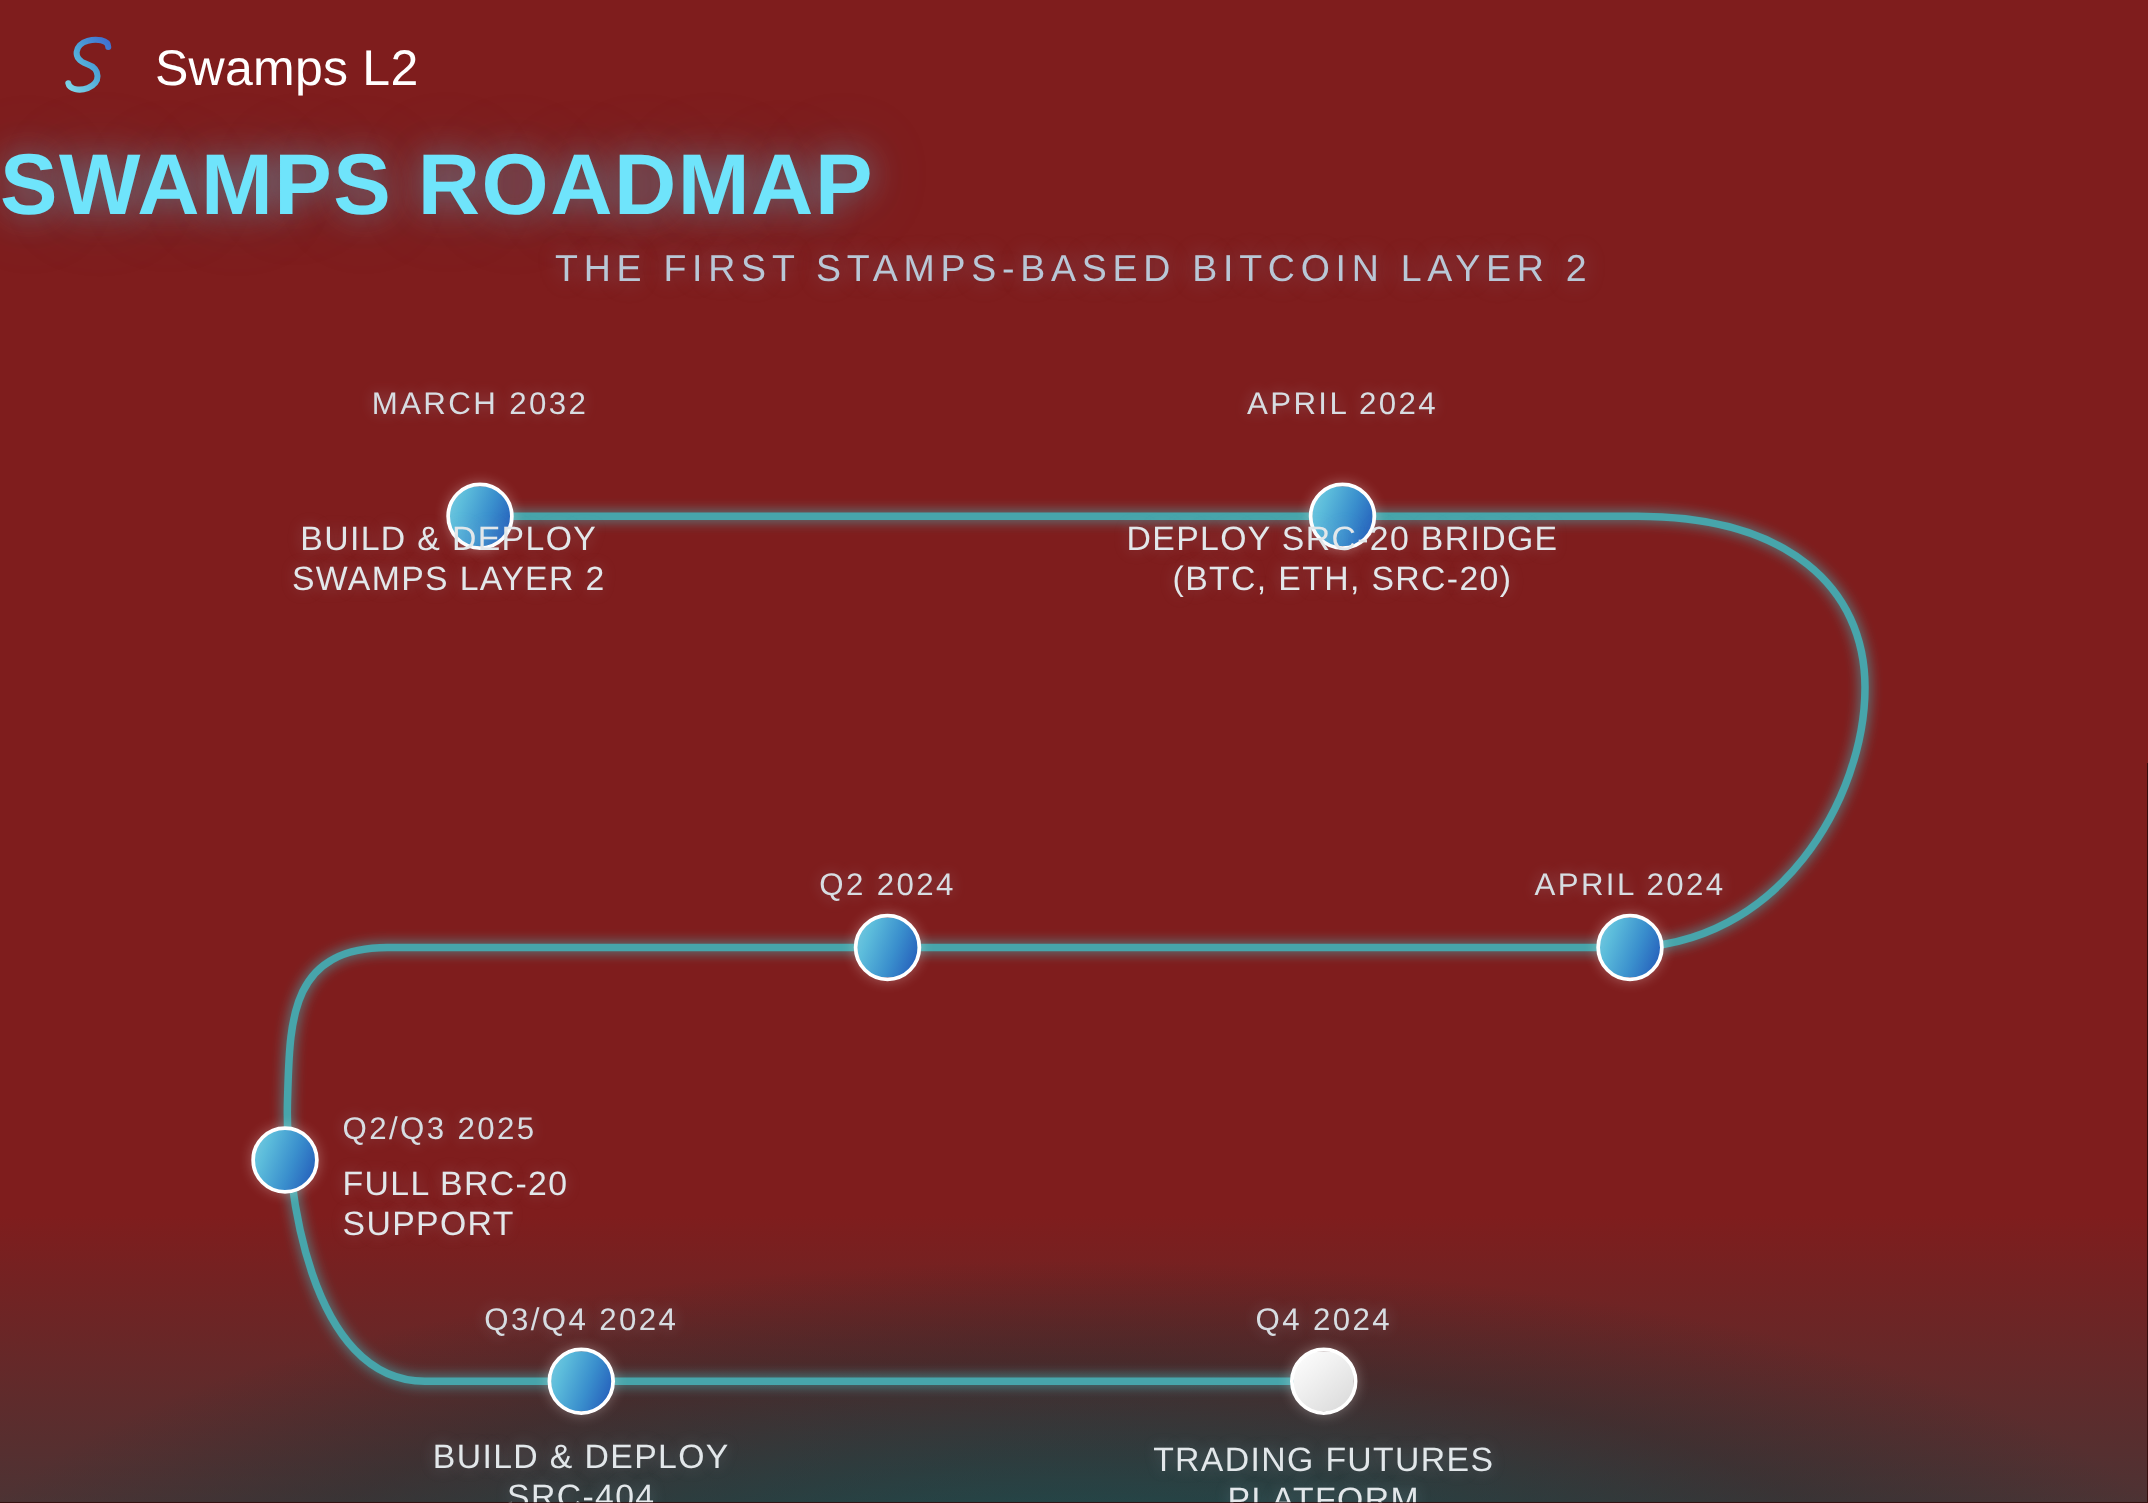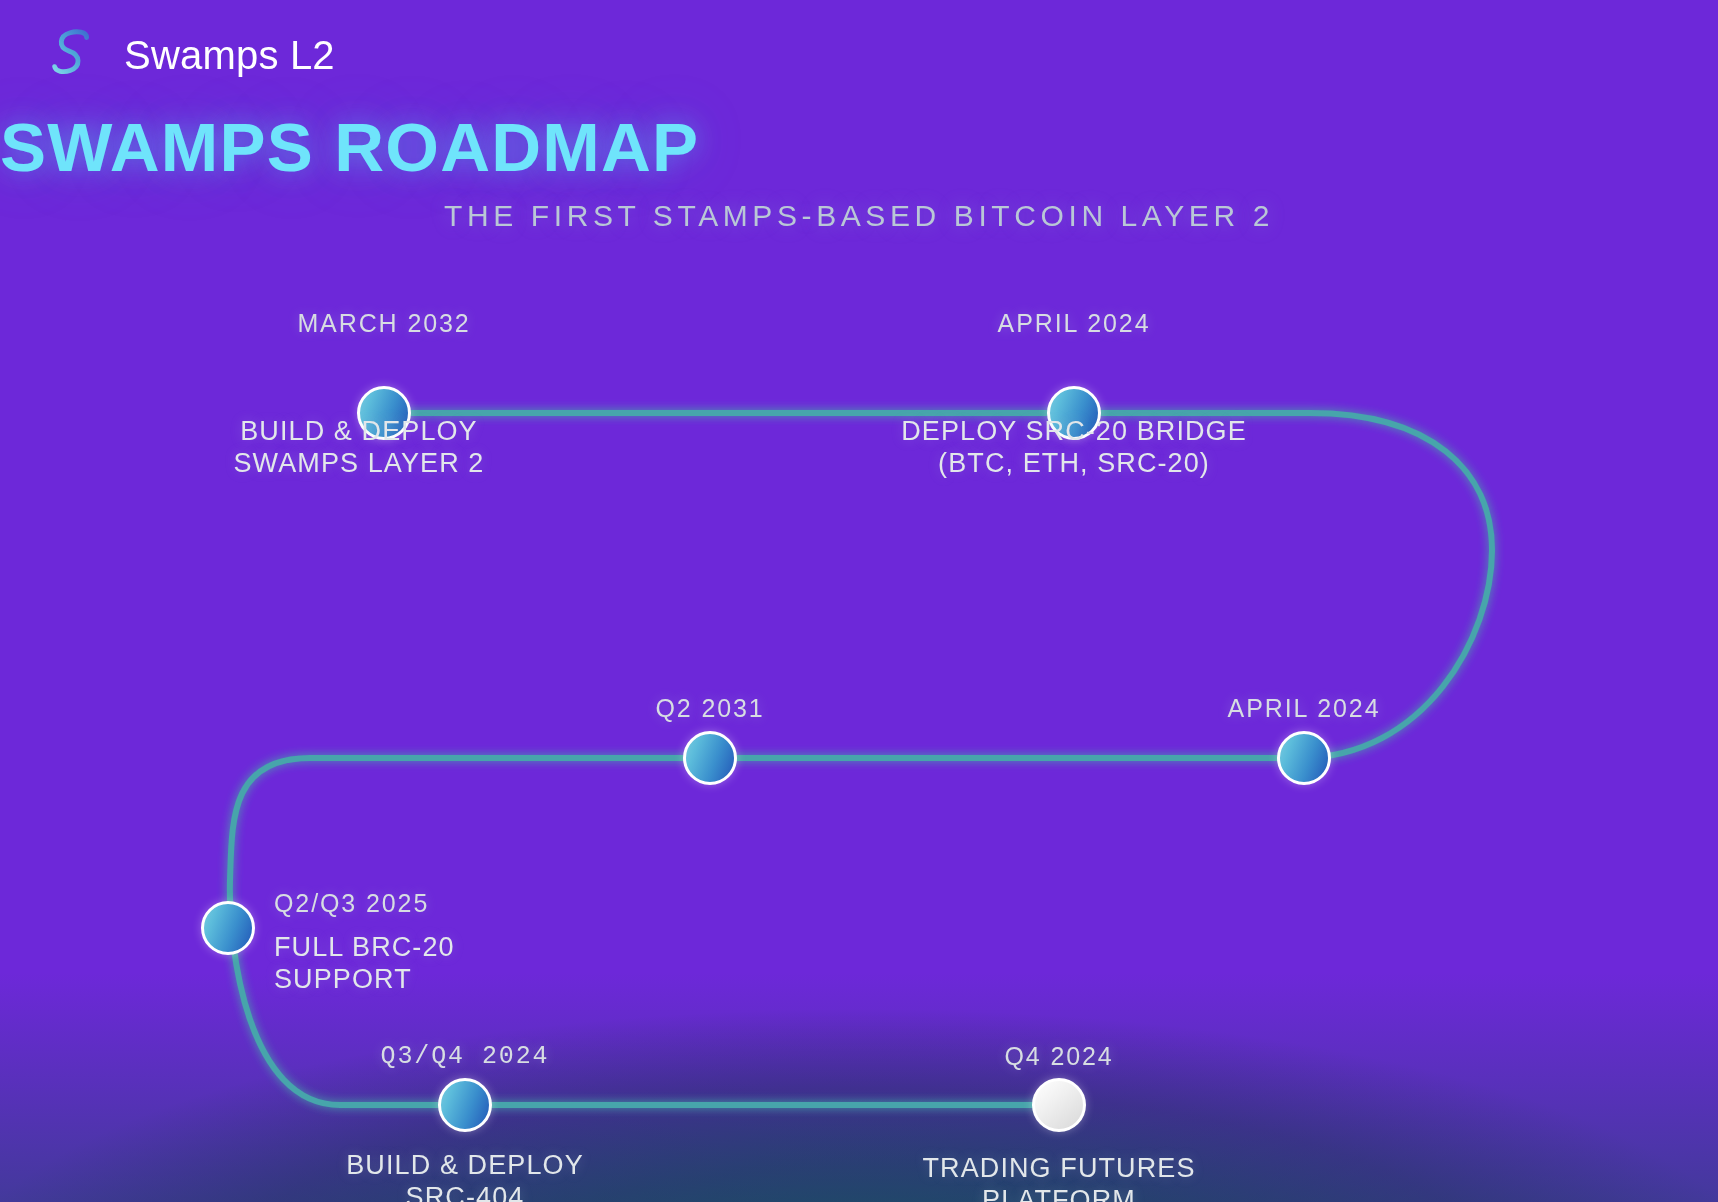--- a/index.html
+++ b/index.html
@@ -8,21 +8,21 @@
     width: 1718px;
     height: 1202px;
     overflow: hidden;
     background: #000000;
   }
 
   #root {
     position: relative;
     width: 1718px;
     height: 1202px;
-    background: #6d28d9;
+    background: #7f1d1d;
     font-family: "Liberation Sans", sans-serif;
     overflow: hidden;
   }
 
   
   .bg-glow {
     position: absolute;
     left: 0;
     bottom: 0;
     width: 100%;
@@ -206,32 +206,32 @@
   <div class="date c" style="left:384px; top:311px;">MARCH 2032</div>
   <div class="node active" style="left:384px; top:413px;"></div>
   <div class="desc" style="left:359px; top:416px; margin-top:0;">BUILD &amp; DEPLOY
 SWAMPS LAYER 2</div>
 
   <div class="date c" style="left:1074px; top:311px;">APRIL 2024</div>
   <div class="node active" style="left:1074px; top:413px;"></div>
   <div class="desc" style="left:1074px; top:416px;">DEPLOY SRC-20 BRIDGE
 (BTC, ETH, SRC-20)</div>
 
-  <div class="date c" style="left:710px; top:696px;">Q2 2031</div>
+  <div class="date c" style="left:710px; top:696px;">Q2 2024</div>
   <div class="node active" style="left:710px; top:758px;"></div>
 
   <div class="date c" style="left:1304px; top:696px;">APRIL 2024</div>
   <div class="node active" style="left:1304px; top:758px;"></div>
 
   <div class="node active" style="left:228px; top:928px;"></div>
   <div class="date" style="left:274px; top:891px;">Q2/Q3 2025</div>
   <div class="desc left-al" style="left:274px; top:932px; text-align:left;">FULL BRC-20
 SUPPORT</div>
 
-  <div class="date c" style="left:465px; top:1044px;font-family:Liberation Mono, monospace;">Q3/Q4 2024</div>
+  <div class="date c" style="left:465px; top:1044px;">Q3/Q4 2024</div>
   <div class="node active" style="left:465px; top:1105px;"></div>
   <div class="desc" style="left:465px; top:1150px;">BUILD &amp; DEPLOY
 SRC-404</div>
 
   <div class="date c" style="left:1059px; top:1044px;">Q4 2024</div>
   <div class="node pending" style="left:1059px; top:1105px;"></div>
   <div class="desc" style="left:1059px; top:1153px;">TRADING FUTURES
 PLATFORM</div>
 
 </div>

